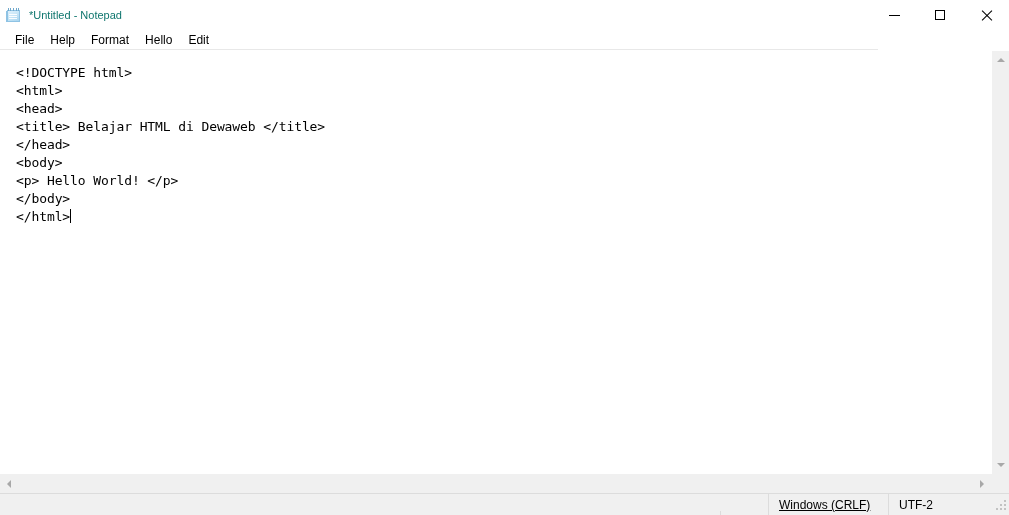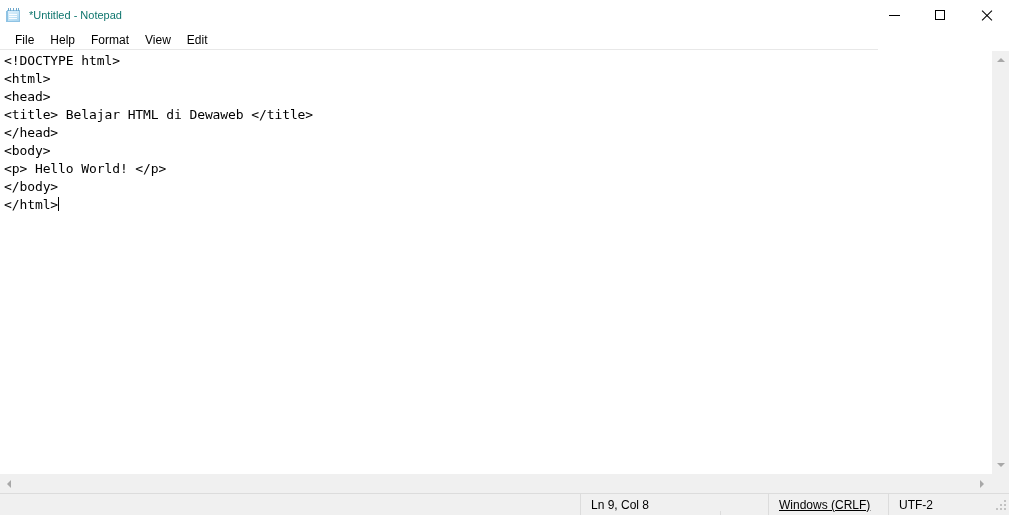--- a/index.html
+++ b/index.html
@@ -157,21 +157,21 @@
   }
   .editor-text {
     position: absolute;
     left: 4px;
     top: 1px;
     font-family: "DejaVu Sans Mono", "Liberation Mono", monospace;
     font-size: 13px;
     line-height: 18px;
     color: #000000;
     white-space: pre;
-    margin: 0;
+    margin: 12px;
     letter-spacing: -0.1px;
   }
   .caret {
     display: inline-block;
     width: 1px;
     height: 14px;
     background: #000;
     vertical-align: -2px;
     margin-left: 0px;
   }
@@ -312,21 +312,21 @@
       <div class="winbtn close">
         <span class="ico-close"></span>
       </div>
     </div>
   </div>
 
   <div class="menubar">
     <div class="menu-item">File</div>
     <div class="menu-item">Help</div>
     <div class="menu-item">Format</div>
-    <div class="menu-item">View</div>
+    <div class="menu-item">Hello</div>
     <div class="menu-item">Edit</div>
   </div>
 
   <div class="editor-area">
     <div class="editor-text"><span>&lt;!DOCTYPE html&gt;
 &lt;html&gt;
 &lt;head&gt;
 &lt;title&gt; Belajar HTML di Dewaweb &lt;/title&gt;
 &lt;/head&gt;
 &lt;body&gt;
@@ -348,21 +348,20 @@
     <div class="sb-arrow h-left">
       <span class="left-g"></span>
     </div>
     <div class="sb-arrow h-right">
       <span class="right-g"></span>
     </div>
   </div>
   <div class="sb-corner"></div>
 
   <div class="statusbar">
-    <div class="status-cell cell-pos">Ln 9, Col 8</div>
     <div class="status-cell cell-zoom">100%</div>
     <div class="status-cell cell-eol">Windows (CRLF)</div>
     <div class="status-cell cell-enc">UTF-2</div>
     <div class="grip">
       <i class="g1"></i>
         <i class="g2"></i>
         <i class="g3"></i>
         <i class="g4"></i>
         <i class="g5"></i>
         <i class="g6"></i>

